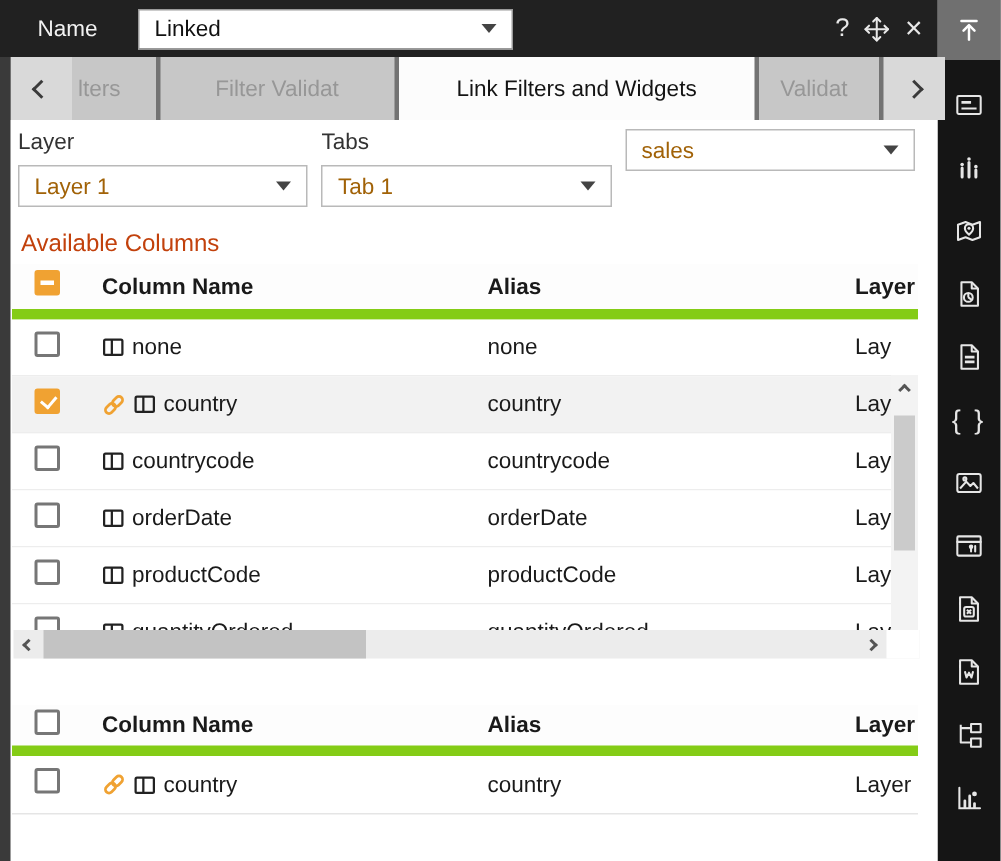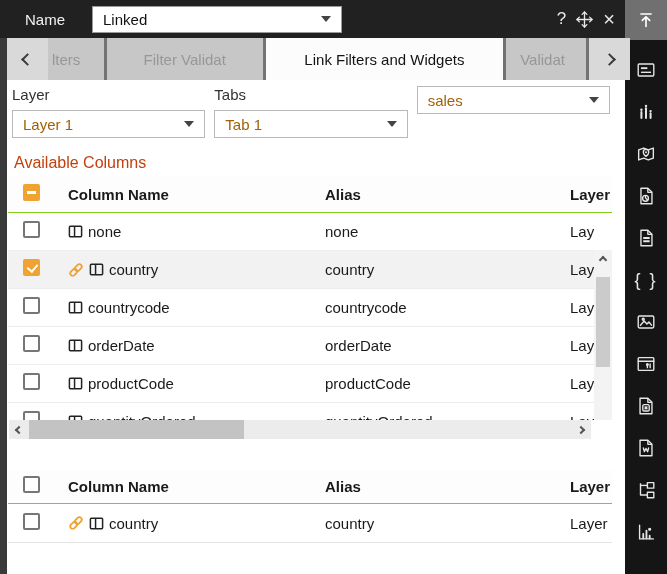--- a/index.html
+++ b/index.html
@@ -64,21 +64,21 @@
 
   .section-title { position:absolute; left:7px; color:#c2410c; font-size:16px; }
   .st-available { top:74px; }
   .st-linked { top:368px; }
 
   
   .tbl { position:absolute; left:1px; width:604px; }
   .tbl-available { top:96px; }
   .tbl-linked { top:390px; }
   .thead { display:grid; grid-template-columns:50px 267px 245px 1fr; align-items:center;
-           height:37px; background:#fdfdfd; border-bottom:1px solid #84cc16; }
+           height:37px; background:#fdfdfd; border-bottom:7px solid #84cc16; }
   .tbl-linked .thead { height:34px; }
   .thead .hcell { font-size:15px; font-weight:bold; color:#1a1a1a; }
   .rows-clip { position:relative; height:207px; overflow:hidden; }
   .trow { display:grid; grid-template-columns:50px 267px 245px 1fr; align-items:center; height:38px;
           border-bottom:1px solid #ededed; background:#fff; }
   .trow.selected { background:#f2f2f2; }
   .tbl-linked .trow { height:39px; border-bottom:1px solid #e5e5e5; }
   .ccell { padding-left:15px; }
   .namecell { display:flex; align-items:center; gap:5px; font-size:15px; color:#1a1a1a; padding-left:10px; overflow:hidden; white-space:nowrap; }
   .cell { font-size:15px; color:#1a1a1a; overflow:hidden; white-space:nowrap; }

